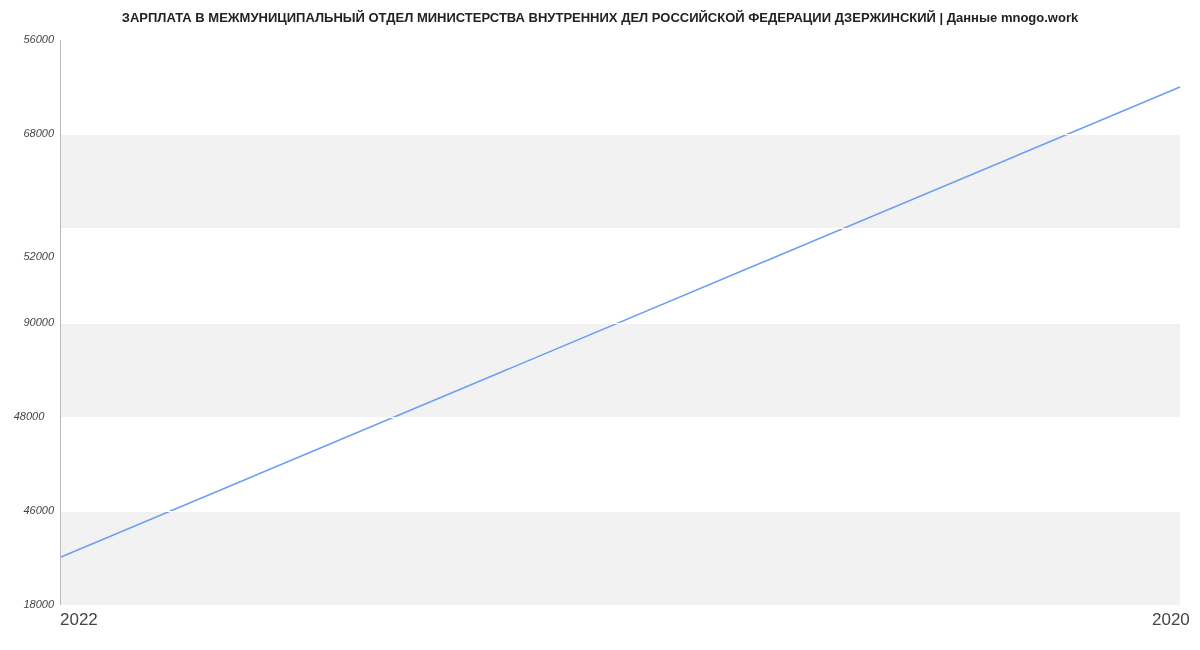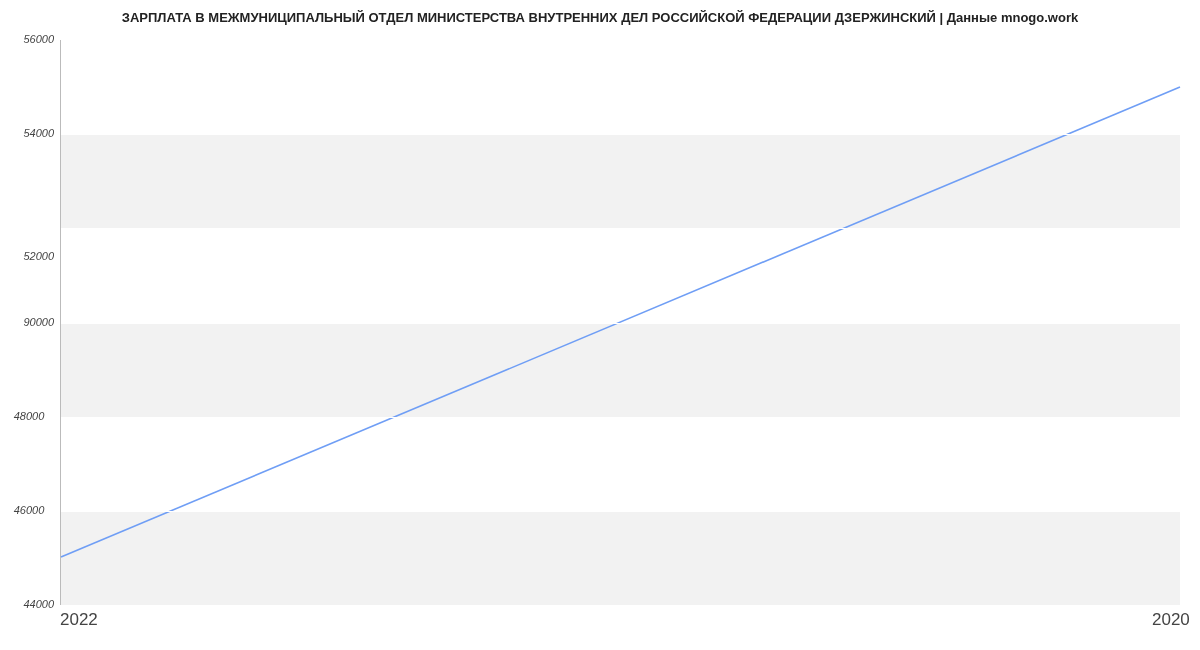--- a/index.html
+++ b/index.html
@@ -92,22 +92,22 @@
         <polyline points="0,517.9166666666666 1120,47.08333333333337" fill="none" stroke="#6f9ef5" stroke-width="1.6"></polyline>
       </svg>
   <div class="gridline" style="top: 565px;"></div>
       <div class="gridline" style="top: 470.833px;"></div>
       <div class="gridline" style="top: 376.667px;"></div>
       <div class="gridline" style="top: 282.5px;"></div>
       <div class="gridline" style="top: 188.333px;"></div>
       <div class="gridline" style="top: 94.1667px;"></div>
       <div class="gridline" style="top: 0px;"></div>
     </div>
-<div class="y-tick-label" style="top: 598px;">44000</div>
-    <div class="y-tick-label" style="top: 503.833px; text-align: center;">46000</div>
+<div class="y-tick-label" style="top: 598px;">18000</div>
+    <div class="y-tick-label" style="top: 503.833px;">46000</div>
     <div class="y-tick-label" style="top: 409.667px; text-align: center;">48000</div>
     <div class="y-tick-label" style="top: 315.5px;">90000</div>
     <div class="y-tick-label" style="top: 221.333px; margin-top: 29px;">52000</div>
-    <div class="y-tick-label" style="top: 127.167px;">54000</div>
+    <div class="y-tick-label" style="top: 127.167px;">68000</div>
     <div class="y-tick-label" style="top: 33px;">56000</div>
     <div class="x-tick-label" style="left: 60px;">2022</div>
     <div class="x-tick-label" style="left: 1152px;">2020</div>
   </div>
 
 </body></html>

